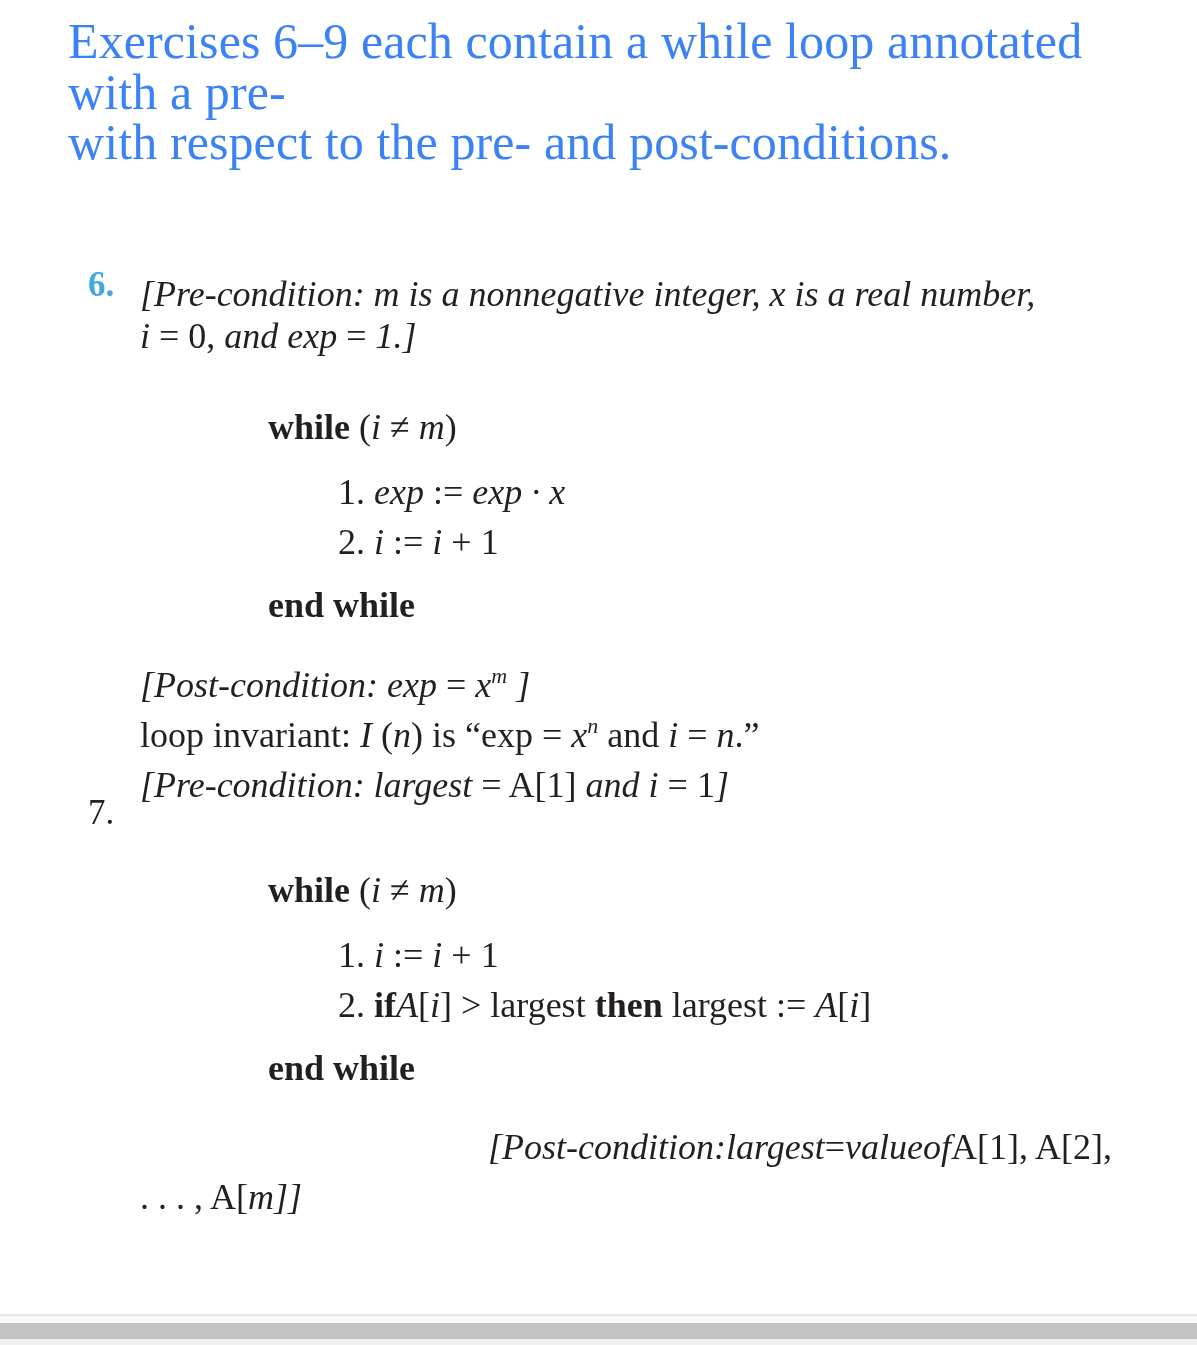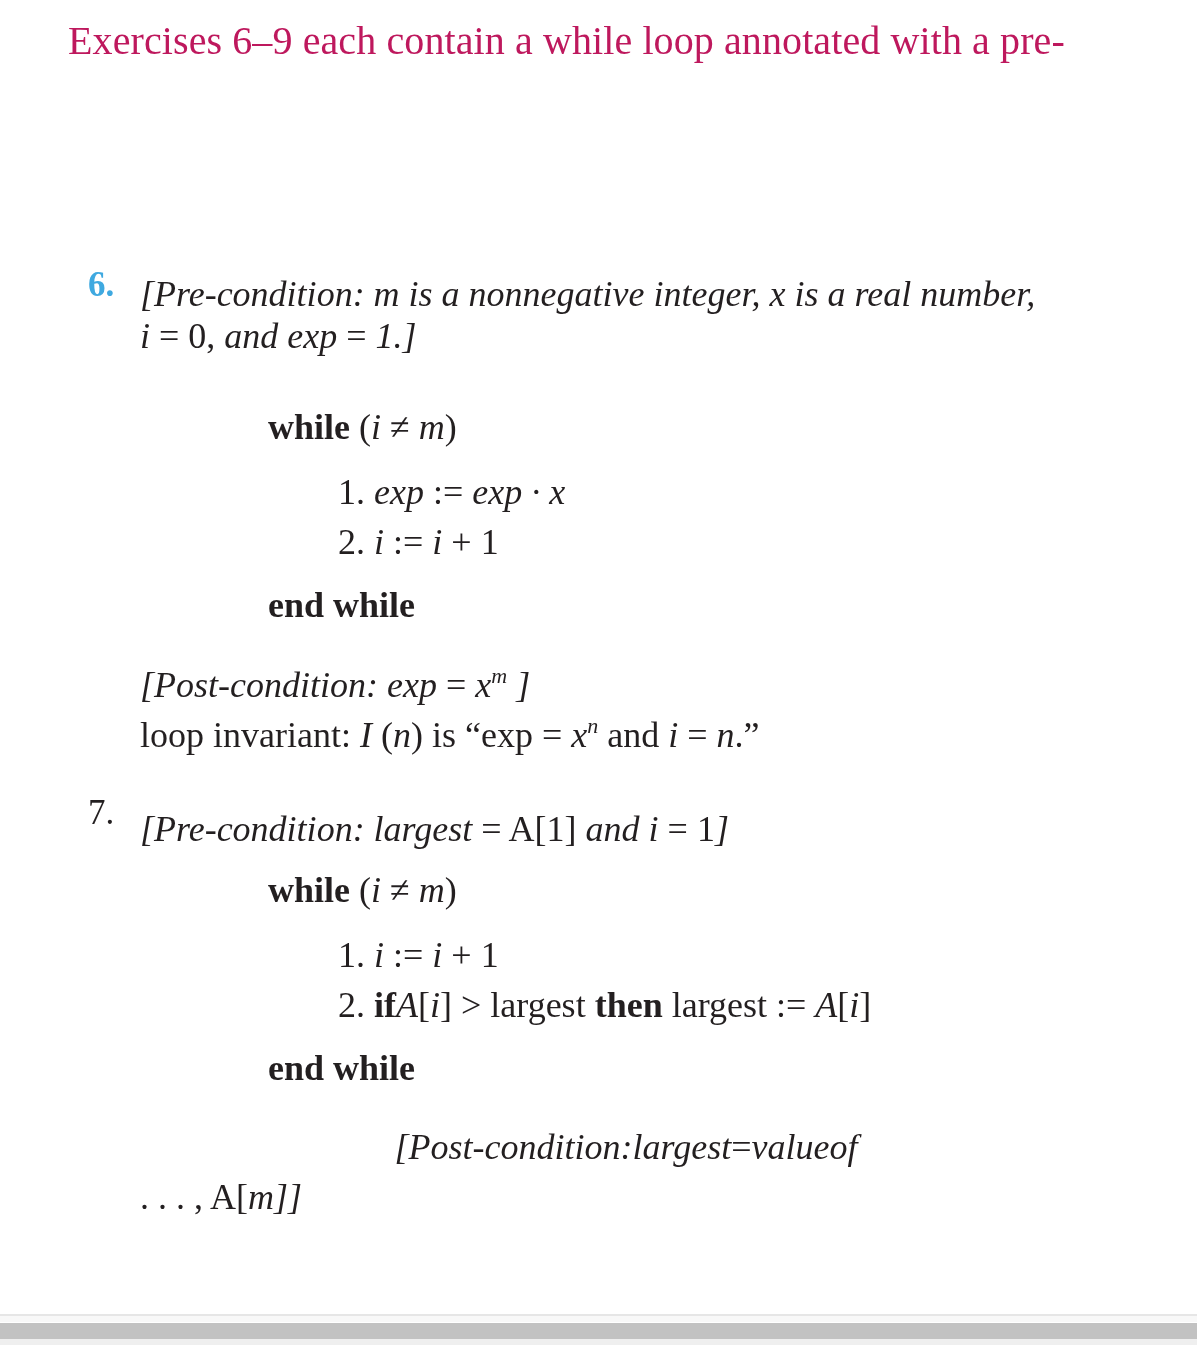--- a/index.html
+++ b/index.html
@@ -10,22 +10,22 @@
   }
   body {
     position: relative;
     font-family: "Liberation Serif", "DejaVu Serif", serif;
     color: #231f20;
   }
   .intro {
     position: absolute;
     left: 68px; top: 16px;
     width: 1060px;
-    color: #be185d;
-    font-size: 40px;
+    color: #3b82f6;
+    font-size: 50px;
     line-height: 50.5px;
     letter-spacing: 0.1px;
   }
   .ex-label {
     position: absolute;
     font-size: 35px;
     line-height: 50px;
   }
   .ex-num-6 { left: 88px; top: 260px; color: #3fa9e0; font-weight: bold; }
   .ex-num-7 { left: 88px; top: 788px; color: #231f20; }
@@ -33,21 +33,21 @@
     position: absolute;
     font-size: 36px;
     line-height: 50px;
     white-space: nowrap;
   }
   .it { font-style: italic; }
   .b { font-weight: bold; }
   sup { font-size: 22px; vertical-align: 14px; line-height: 0; font-style: italic; }
   .justify-line {
     display: flex;
-    justify-content: center;
+    justify-content: flex-end;
     width: 972px;
   }
   .bar-top {
     position: absolute; left: 0; top: 1314px; width: 1197px; height: 2px;
     background: #e6e6e6;
   }
   .bar-light {
     position: absolute; left: 0; top: 1316px; width: 1197px; height: 6px;
     background: #f8f8f8;
   }
@@ -58,20 +58,21 @@
   .bar-bottom {
     position: absolute; left: 0; top: 1339px; width: 1197px; height: 6px;
     background: #efefef;
   }
 </style>
 </head>
 <body>
 
 <div class="intro">
   <div>Exercises 6–9 each contain a while loop annotated with a pre-</div>
+  <div>with respect to the pre- and post-conditions.</div>
 </div>
 
 <div class="ex-label ex-num-6">6.</div>
 
 <div class="line it" style="left:140px; top:269px;">
   <span>[Pre-condition: m is a nonnegative integer, x is a real number,</span>
 </div>
 <div class="line" style="left:140px; top:311px;">
   <span class="it">i</span><span> = 0, </span><span class="it">and exp</span><span> = </span><span class="it">1.]</span>
 </div>
@@ -92,21 +93,21 @@
 <div class="line" style="left:140px; top:660px;">
   <span class="it">[Post-condition: exp</span><span> = </span><span class="it">x</span><sup>m</sup><span class="it"> ]</span>
 </div>
 
 <div class="line" style="left:140px; top:710px;">
   <span>loop invariant: </span><span class="it">I</span><span> (</span><span class="it">n</span><span>)</span><span> is “exp = </span><span class="it">x</span><sup>n</sup><span> and </span><span class="it">i</span><span> = </span><span class="it">n</span><span>.”</span>
 </div>
 
 <div class="ex-label ex-num-7">7.</div>
 
-<div class="line" style="left:140px; top:804px;">
+<div class="line" style="left:140px; top:760px;">
   <span class="it">[Pre-condition: largest</span><span> = A[1] </span><span class="it">and i</span><span> = 1</span><span class="it">]</span>
 </div>
 
 <div class="line" style="left:268px; top:865px;">
   <span class="b">while</span><span> (</span><span class="it">i</span><span> ≠ </span><span class="it">m</span><span>)</span>
 </div>
 
 <div class="line" style="left:338px; top:930px;">
   <span>1. </span><span class="it">i</span><span> := </span><span class="it">i</span><span> + 1</span>
 </div>
@@ -116,20 +117,21 @@
 
 <div class="line b" style="left:268px; top:1043px;">end while</div>
 
 <div class="line" style="left:140px; top:1122px;">
   <div class="justify-line">
     <span class="it">[Post-condition:</span>
     <span class="it">largest</span>
     <span>=</span>
     <span class="it">value</span>
     <span class="it">of</span>
+    <span>A[1], A[2],</span>
   </div>
 </div>
 <div class="line" style="left:140px; top:1172px;">
   <span>. . . , </span><span>A[</span><span class="it">m</span><span class="it">]]</span>
 </div>
 
 <div class="bar-top"></div>
 <div class="bar-light"></div>
 <div class="bar-scroll"></div>
 <div class="bar-bottom"></div>

